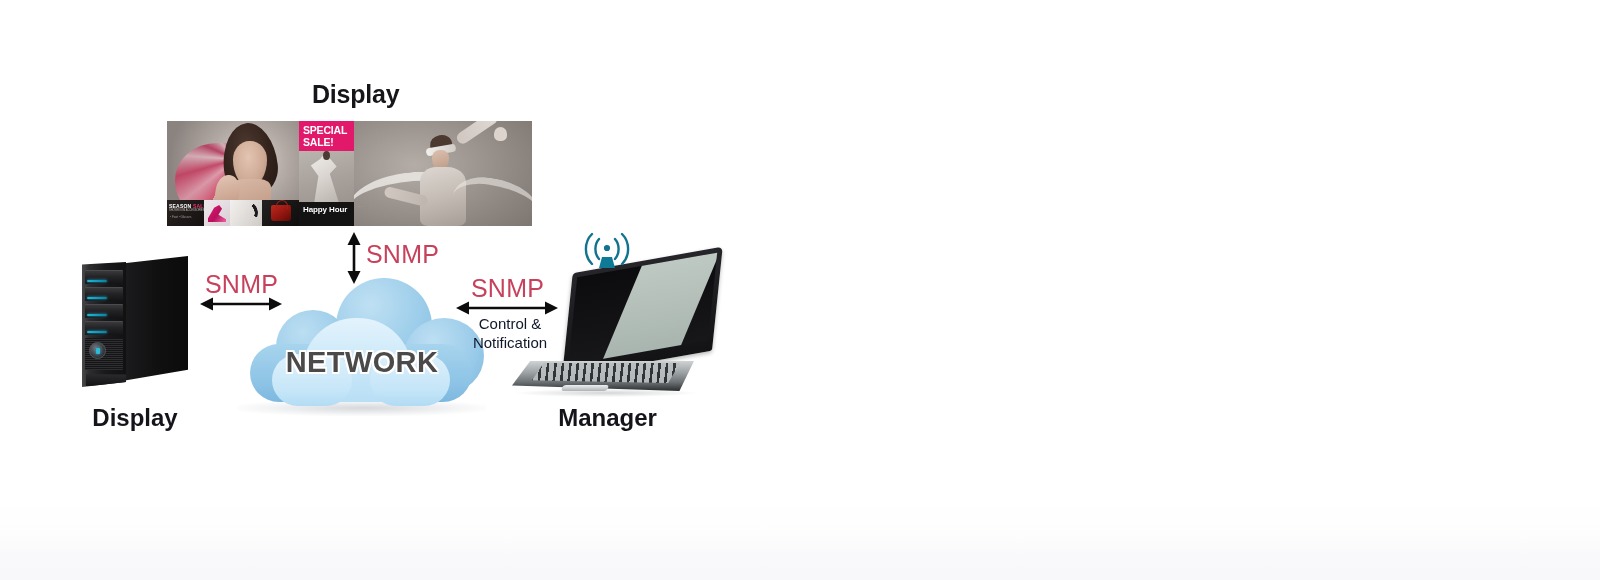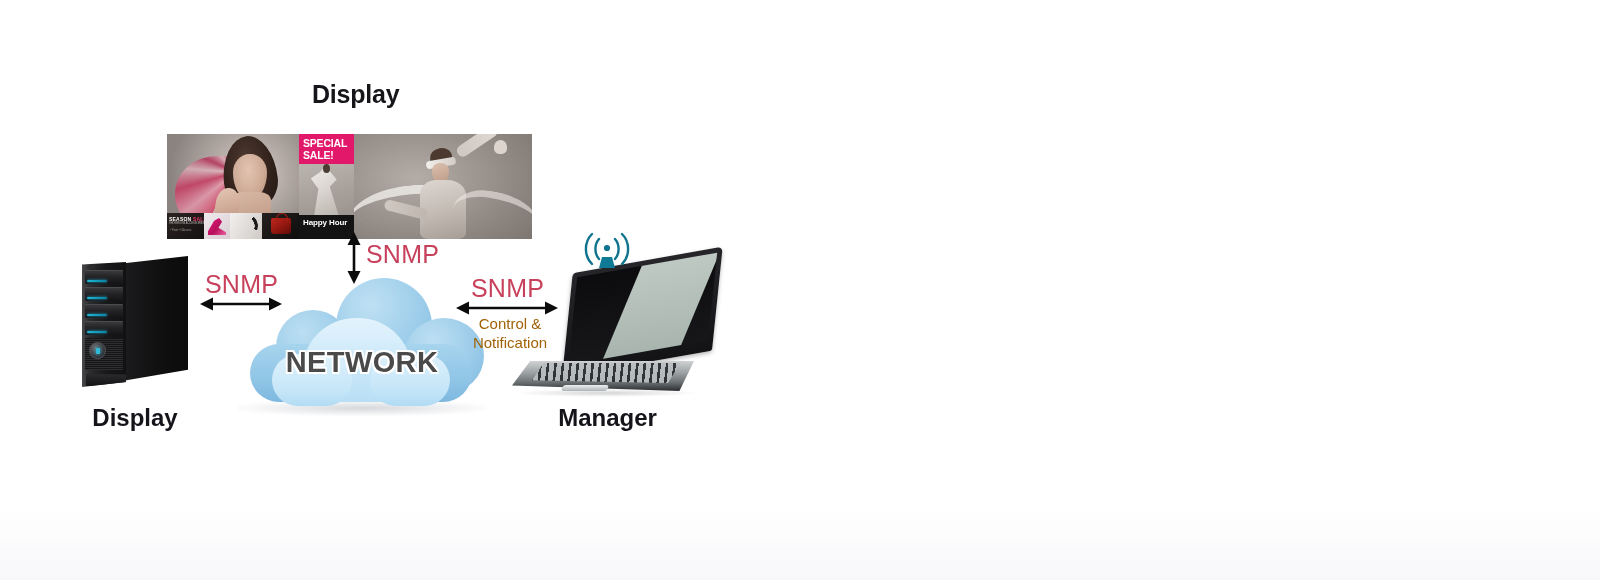--- a/index.html
+++ b/index.html
@@ -32,21 +32,21 @@
     width: 200px;
     font-size: 25px;
     font-weight: bold;
     color: #16161a;
     letter-spacing: -0.2px;
   }
 
   
   #display-panel {
     position: absolute;
-    left: 167px; top: 134px;
+    left: 167px; top: 121px;
     width: 365px; height: 105px;
     background: #8e8a86;
     overflow: hidden;
     display: flex;
   }
   
   .dp-left {
     position: relative;
     width: 132px; height: 105px;
     background:
@@ -451,21 +451,21 @@
   #arrow-left  { left: 200px; top: 292px; width: 82px; height: 24px; }
   #arrow-right { left: 456px; top: 296px; width: 102px; height: 24px; }
   #arrow-top   { left: 342px; top: 232px; width: 24px; height: 52px; }
 
   #ctrl-note {
     position: absolute; left: 452px; top: 314px;
     width: 116px;
     text-align: center;
     font-size: 15px;
     line-height: 19px;
-    color: #a16207;
+    color: #0f172a;
   }
 </style>
 </head>
 <body>
 
 <div id="stage">
 
   <div id="bottom-band"></div>
 
   <div id="display-title">Display</div>

